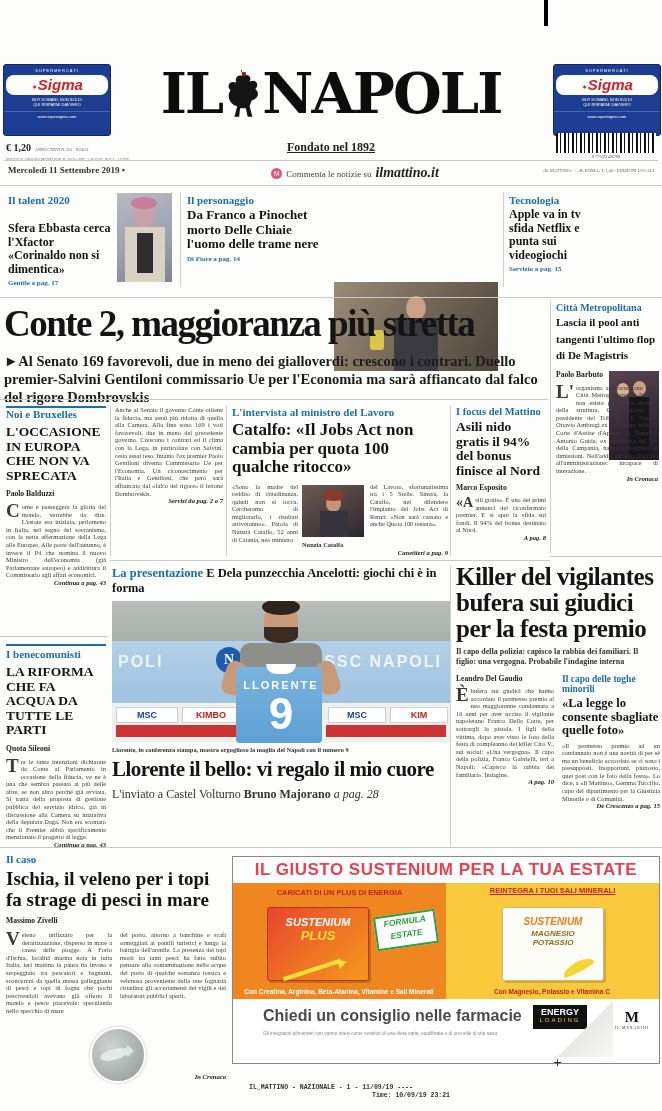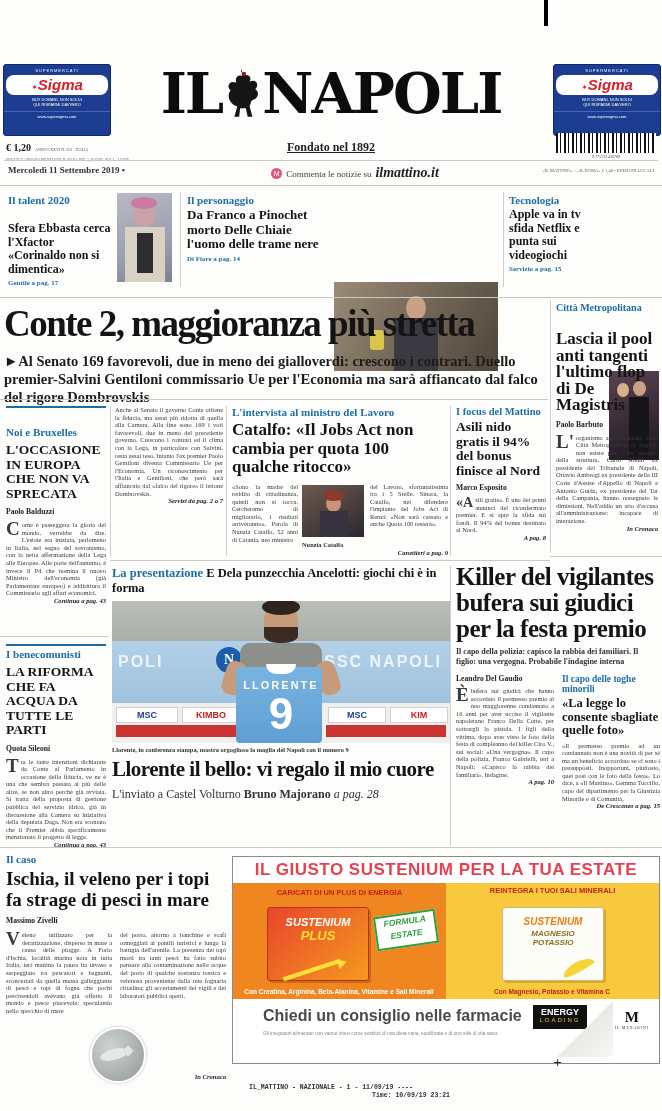--- a/index.html
+++ b/index.html
@@ -113,29 +113,29 @@
   </div>
   <div class="hairline" style="left:0;top:297px;width:662px;height:1px;"></div>
 
   <div class="abs serifhead" style="left:4px;top:302px;width:545px;font-size:37px;letter-spacing:-1.5px;white-space:nowrap;">Conte 2, maggioranza più stretta</div>
   <div class="abs" style="left:4px;top:352px;width:543px;font-size:14.5px;line-height:18px;font-weight:bold;color:#1c1c1c;">►Al Senato 169 favorevoli, due in meno dei gialloverdi: crescono i contrari. Duello premier-Salvini Gentiloni commissario Ue per l'Economia ma sarà affiancato dal falco del rigore Dombrovskis</div>
   <div class="hairline" style="left:0;top:399px;width:548px;height:1px;"></div>
 
   <div class="rule-v" style="left:550px;top:300px;height:253px;"></div>
   <div class="abs" style="left:556px;top:302px;width:102px;">
     <div class="kicker" style="font-size:10px;">Città Metropolitana</div>
-    <div class="serifhead" style="font-size:17px;line-height:16.5px;margin-top:18px;">Lascia il pool anti tangenti l'ultimo flop di De Magistris</div>
+    <div class="serifhead" style="font-size:11px;line-height:16.5px;margin-top:1px;">Lascia il pool anti tangenti l'ultimo flop di De Magistris</div>
     <div class="author" style="margin-top:6px;">Paolo Barbuto</div>
     <div class="body-txt" style="margin-top:5px;"><span class="dropcap">L'</span><span>organismo anticorruzione della Città Metropolitana di Napoli, non esiste più: i tre membri della struttura, Carlo Alemi ex presidente del Tribunale di Napoli, Ottavio Ambrogi ex presidente della III Corte d'Assise d'Appello di Napoli e Antonio Guida, ex presidente del Tar della Campania, hanno rassegnato le dimissioni. Nell'addio un atto d'accusa all'amministrazione: incapace di interazione.</span></div>
     <div class="tail">In Cronaca</div>
   </div>
   <div class="hairline" style="left:550px;top:556px;width:112px;height:1px;"></div>
 
   <div class="abs" style="left:6px;top:406px;width:100px;">
-    <div class="kicker" style="font-size:11px;border-top:2px solid #1d6ea5;padding-top:18px;">Noi e Bruxelles</div>
+    <div class="kicker" style="font-size:11px;border-top:2px solid #1d6ea5;padding-top:0;">Noi e Bruxelles</div>
     <div class="serifhead" style="font-size:13.5px;line-height:14.5px;margin-top:5px;">L'OCCASIONE IN EUROPA CHE NON VA SPRECATA</div>
     <div class="author" style="margin-top:6px;">Paolo Balduzzi</div>
     <div class="body-txt" style="margin-top:5px;"><span class="dropcap">C</span><span>ome è passeggera la gloria del mondo, verrebbe da dire. L'estate era iniziata, perlomeno in Italia, nel segno del sovranismo, con la netta affermazione della Lega alle Europee. Alle porte dell'autunno, è invece il Pd che nomina il nuovo Ministro dell'economia (già Parlamentare europeo) e addirittura il Commissario agli affari economici.</span></div>
     <div class="tail">Continua a pag. 43</div>
   </div>
 
   <div class="rule-v" style="left:110px;top:406px;height:150px;"></div>
   <div class="abs" style="left:115px;top:406px;width:108px;">
     <div class="body-txt">Anche al Senato il governo Conte ottiene la fiducia, ma assai più ridotta di quella alla Camera. Alla fine sono 169 i voti favorevoli, due in meno del precedente governo. Crescono i contrari ed il clima con la Lega, in particolare con Salvini, resta assai teso. Intanto l'ex premier Paolo Gentiloni diventa Commissario Ue per l'Economia. Un riconoscimento per l'Italia e Gentiloni, che però sarà affiancato dal «falco del rigore» il lettone Dombrovskis.</div>
     <div class="tail">Servizi da pag. 2 a 7</div>
@@ -262,21 +262,21 @@
         <div class="abs" style="left:34px;top:24px;width:100px;height:72px;background:linear-gradient(135deg,#e8452c,#f59a1e);border:1px solid #b53418;border-radius:3px;box-shadow:2px 2px 0 #c96b12;">
           <div style="color:#fff;font-family:'Liberation Sans',sans-serif;font-weight:bold;font-style:italic;font-size:11px;text-align:center;margin-top:8px;">SUSTENIUM</div>
           <div style="color:#ffe03a;font-family:'Liberation Sans',sans-serif;font-weight:bold;font-style:italic;font-size:13px;text-align:center;">PLUS</div>
           <div style="position:absolute;left:14px;bottom:8px;width:60px;height:4px;background:#ffe03a;transform:rotate(-18deg);"></div>
           <div style="position:absolute;left:70px;bottom:12px;width:0;height:0;border-left:9px solid #ffe03a;border-top:5px solid transparent;border-bottom:5px solid transparent;transform:rotate(-18deg);"></div>
         </div>
         <div class="abs" style="left:142px;top:30px;width:58px;height:30px;background:#fff;border:2px solid #2e9e3f;transform:rotate(-8deg);text-align:center;font-family:'Liberation Sans',sans-serif;font-weight:bold;font-style:italic;font-size:8.5px;line-height:13px;color:#2e9e3f;">FORMULA ESTATE</div>
         <div class="abs" style="left:8px;bottom:4px;width:196px;text-align:center;font-family:'Liberation Sans',sans-serif;font-weight:bold;font-size:6.5px;color:#fff;">Con Creatina, Arginina, Beta-Alanina, Vitamine e Sali Minerali</div>
       </div>
       <div class="abs" style="left:213px;top:0;width:213px;height:116px;background:#f8c93c;">
-        <div style="text-align:center;font-family:'Liberation Sans',sans-serif;font-weight:bold;font-size:7.5px;color:#c22020;margin-top:3px;">REINTEGRA I TUOI SALI MINERALI</div>
+        <div style="text-align:center;font-family:'Liberation Sans',sans-serif;font-weight:bold;font-size:7.5px;color:#c22020;margin-top:3px;text-decoration:underline;">REINTEGRA I TUOI SALI MINERALI</div>
         <div class="abs" style="left:56px;top:24px;width:100px;height:72px;background:#fdfdf8;border:1px solid #c9b98a;border-radius:3px;box-shadow:2px 2px 0 #d8aa28;">
           <div style="color:#ef7d1a;font-family:'Liberation Sans',sans-serif;font-weight:bold;font-style:italic;font-size:10px;text-align:center;margin-top:8px;">SUSTENIUM</div>
           <div style="color:#8a6d1a;font-family:'Liberation Sans',sans-serif;font-weight:bold;font-style:italic;font-size:8px;text-align:center;width:70px;margin:2px auto 0;">MAGNESIO POTASSIO</div>
           <div style="position:absolute;right:8px;bottom:8px;width:34px;height:10px;border-radius:50% 50% 50% 50%/80% 80% 20% 20%;background:#f5d433;transform:rotate(-28deg);"></div>
         </div>
         <div class="abs" style="left:8px;bottom:4px;width:196px;text-align:center;font-family:'Liberation Sans',sans-serif;font-weight:bold;font-size:6.5px;color:#c22020;">Con Magnesio, Potassio e Vitamina C</div>
       </div>
     </div>
     <div style="position:relative;height:62px;background:#fff;">
       <div class="abs" style="left:30px;top:8px;font-family:'Liberation Sans',sans-serif;font-weight:bold;font-size:16px;color:#4a4a4a;">Chiedi un consiglio nelle farmacie</div>

